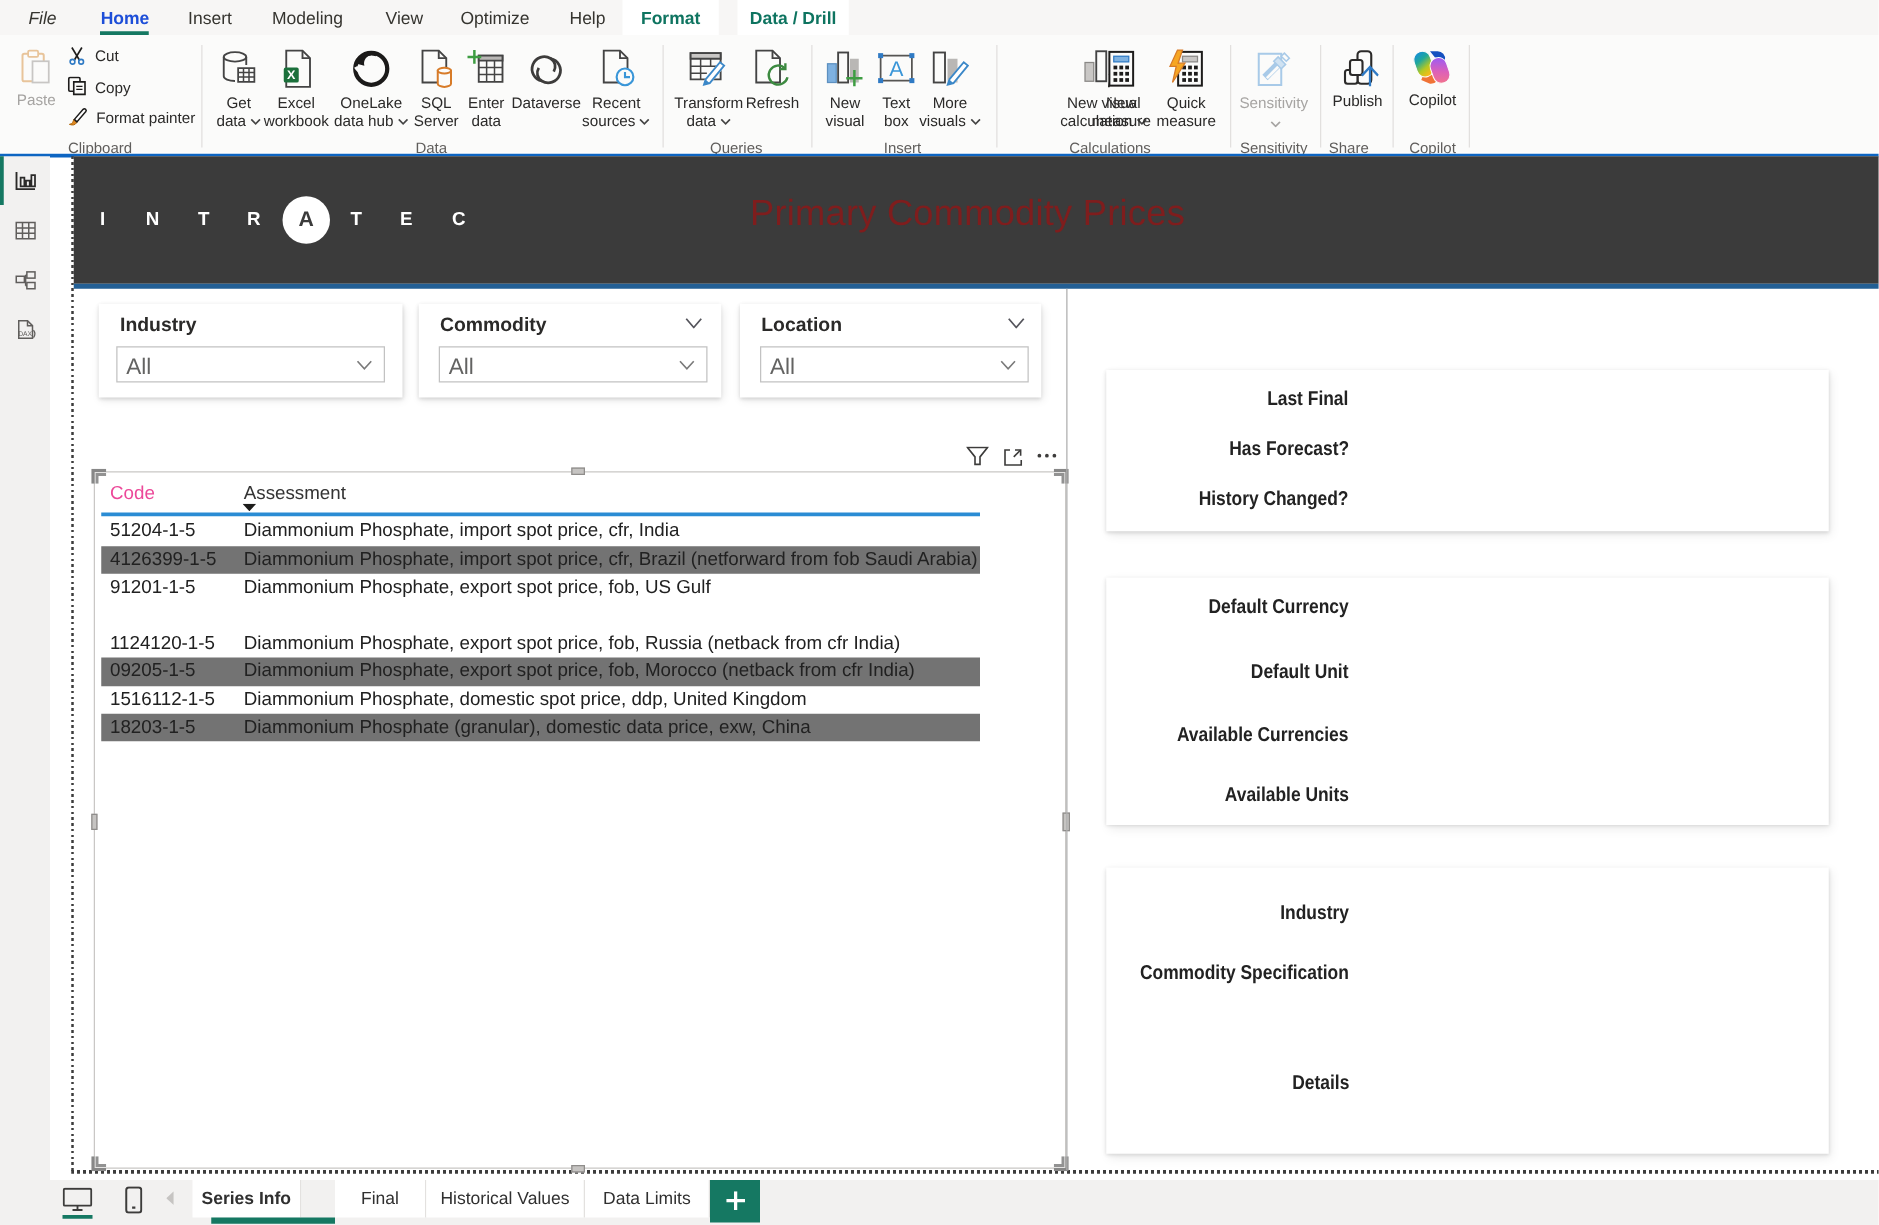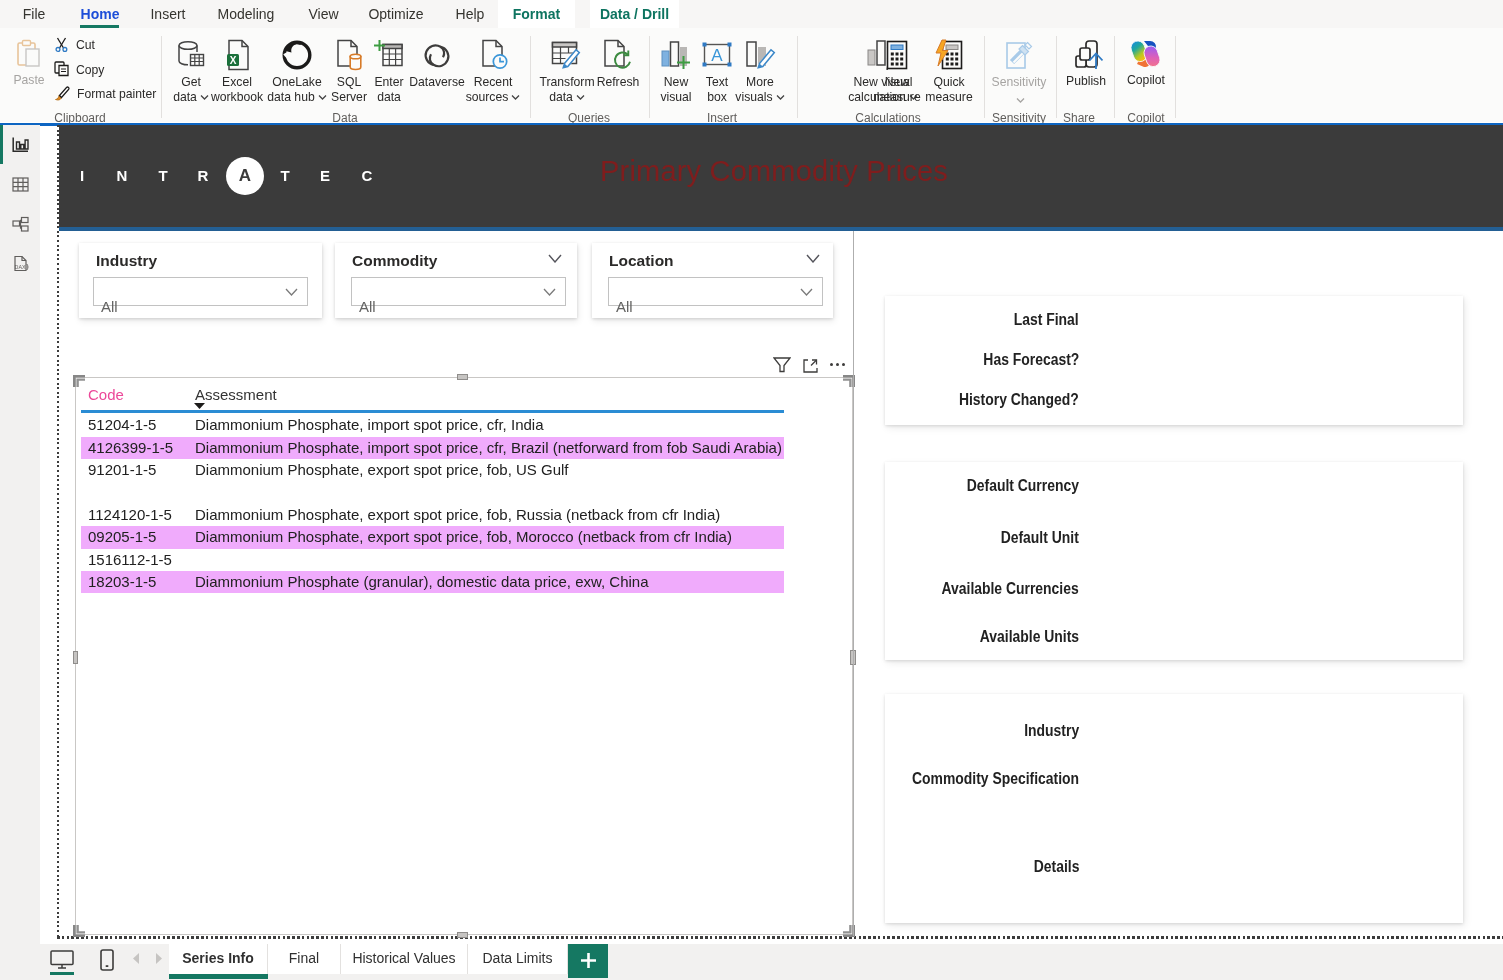--- a/index.html
+++ b/index.html
@@ -35,44 +35,44 @@
 
 #dhead { position:absolute; left:59px; top:125px; width:1444px; height:102px; background:#3b3b3b; }
 #dheadline { position:absolute; left:59px; top:227px; width:1444px; height:4px; background:#235f94; }
 #title { position:absolute; left:600px; top:155px; font-size:29px; color:#7f1d1d; letter-spacing:0.2px; }
 .lgl { position:absolute; top:42px; width:40px; text-align:center; color:#fff; font-size:15px; font-weight:700; font-family:"Liberation Sans"; }
 #lgcirc { position:absolute; left:226px; top:157px; width:38px; height:38px; border-radius:50%; background:#fff; color:#3b3b3b; font-size:17px; font-weight:700; text-align:center; line-height:38px; }
 
 .fcard { position:absolute; top:243px; height:75px; background:#fff; box-shadow:0 1px 3px rgba(0,0,0,.14), 1px 3px 7px rgba(0,0,0,.09); }
 .flabel { position:absolute; left:17px; top:9px; font-size:15.5px; font-weight:700; color:#2b2a29; }
 .fsel { position:absolute; left:14px; top:34px; width:215px; height:29px; border:1px solid #c2c2c2; background:#fff; }
-.fsel span { position:absolute; left:7px; top:20px; font-size:15px; color:#636362; }
+.fsel span { position:absolute; left:7px; top:5px; font-size:18px; color:#636362; }
 .fchev-t { position:absolute; top:11px; }
 .fchev-s { position:absolute; right:9px; top:10px; }
 
 .trow { position:absolute; left:81px; width:703px; height:22.4px; font-size:15px; color:#212121; white-space:nowrap; }
 .trow .c1 { position:absolute; left:7px; top:2px; }
 .trow .c2 { position:absolute; left:114px; top:2px; }
-.gray { background:#f0abfc; }
+.gray { background:#737373; }
 
 .rcard { position:absolute; left:885px; width:578px; background:#fff; box-shadow:0 1px 3px rgba(0,0,0,.13), 2px 3px 8px rgba(0,0,0,.08); }
 .rlab { position:absolute; right:384px; font-size:16px; font-weight:700; color:#222; white-space:nowrap; transform:translateY(-50%) scaleX(.87); transform-origin:right center; }
 
 #vline { position:absolute; left:852.5px; top:231px; width:1.5px; height:705px; background:#aeaeae; }
 
 #statusbar { position:absolute; left:0; top:944px; width:1503px; height:36px; background:#f2f1f0; }
 .ptab { position:absolute; top:0; height:30px; background:#fff; font-size:14px; color:#303030; text-align:center; line-height:29px; border-right:1px solid #e3e1df; }
 #ptact { position:absolute; left:169px; top:30px; width:99px; height:4.5px; background:#157862; }
 #plus { position:absolute; left:568px; top:0; width:40px; height:34px; background:#157862; color:#fff; text-align:center; }
 </style>
 </head>
 <body>
 <div id="app">
   <div id="tabrow">
-    <div class="rtab" style="left:15px;width:38px;">File</div>
+    <div class="rtab" style="left:15px;width:38px;font-style:italic;">File</div>
     <div class="rtab" id="home-tab" style="left:76px;width:48px;">Home</div>
     <div id="home-ul"></div>
     <div class="rtab" style="left:143px;width:50px;">Insert</div>
     <div class="rtab" style="left:208px;width:76px;">Modeling</div>
     <div class="rtab" style="left:300px;width:47px;">View</div>
     <div class="rtab" style="left:360px;width:72px;">Optimize</div>
     <div class="rtab" style="left:448px;width:44px;">Help</div>
     <div class="rtab ctx" style="left:498px;width:77px;">Format</div>
     <div class="rtab ctx" style="left:590px;width:89px;">Data / Drill</div>
   </div>
@@ -454,20 +454,21 @@
   <div class="trow" style="top:503.9px;">
       <span class="c1">1124120-1-5</span>
       <span class="c2">Diammonium Phosphate, export spot price, fob, Russia (netback from cfr India)</span>
     </div>
   <div class="trow gray" style="top:526.3px;">
       <span class="c1">09205-1-5</span>
       <span class="c2">Diammonium Phosphate, export spot price, fob, Morocco (netback from cfr India)</span>
     </div>
   <div class="trow" style="top:548.7px;">
       <span class="c1">1516112-1-5</span>
+      <span class="c2">Diammonium Phosphate, domestic spot price, ddp, United Kingdom</span>
     </div>
   <div class="trow gray" style="top:571.1px;">
       <span class="c1">18203-1-5</span>
       <span class="c2">Diammonium Phosphate (granular), domestic data price, exw, China</span>
     </div>
 
   <svg class="abs" style="left:73px;top:375px;" width="12" height="12" viewBox="0 0 12 12" fill="none">
       <path d="M1.3 12 V1.3 H12" stroke="#878787" stroke-width="2.6"></path>
       <path d="M4.6 12 V4.6 H12" stroke="#929292" stroke-width="2.4"></path>
     </svg>
@@ -514,21 +515,21 @@
     <svg class="abs" style="left:100px;top:5px;" width="14" height="22" viewBox="0 0 14 22" fill="none" stroke="#3d3c3b" stroke-width="1.6">
         <rect x="1" y="1" width="12" height="20" rx="2"></rect>
         <rect x="5.7" y="16.2" width="2.6" height="1.8" fill="#3d3c3b" stroke="none"></rect>
       </svg>
     <svg class="abs" style="left:133px;top:9px;" width="6" height="11" viewBox="0 0 6 11">
         <path d="M6 0 L0 5.5 L6 11z" fill="#c6c4c2"></path>
       </svg>
     <svg class="abs" style="left:156px;top:9px;" width="6" height="11" viewBox="0 0 6 11">
         <path d="M0 0 L6 5.5 L0 11z" fill="#c6c4c2"></path>
       </svg>
-    <div class="ptab" style="left:169px;width:99px;font-weight:700;">Series Info</div>
+    <div class="ptab" style="left:154px;width:87px;font-weight:700;">Series Info</div>
     <div class="ptab" style="left:268px;width:73px;">Final</div>
     <div class="ptab" style="left:341px;width:127px;">Historical Values</div>
     <div class="ptab" style="left:468px;width:100px;">Data Limits</div>
     <div id="ptact"></div>
     <div id="plus"><svg width="15" height="15" viewBox="0 0 15 15" style="margin-top:9px;">
           <path d="M7.5 0 V15 M0 7.5 H15" stroke="#fff" stroke-width="2.6"></path>
         </svg></div>
   </div>
 </div>
 

